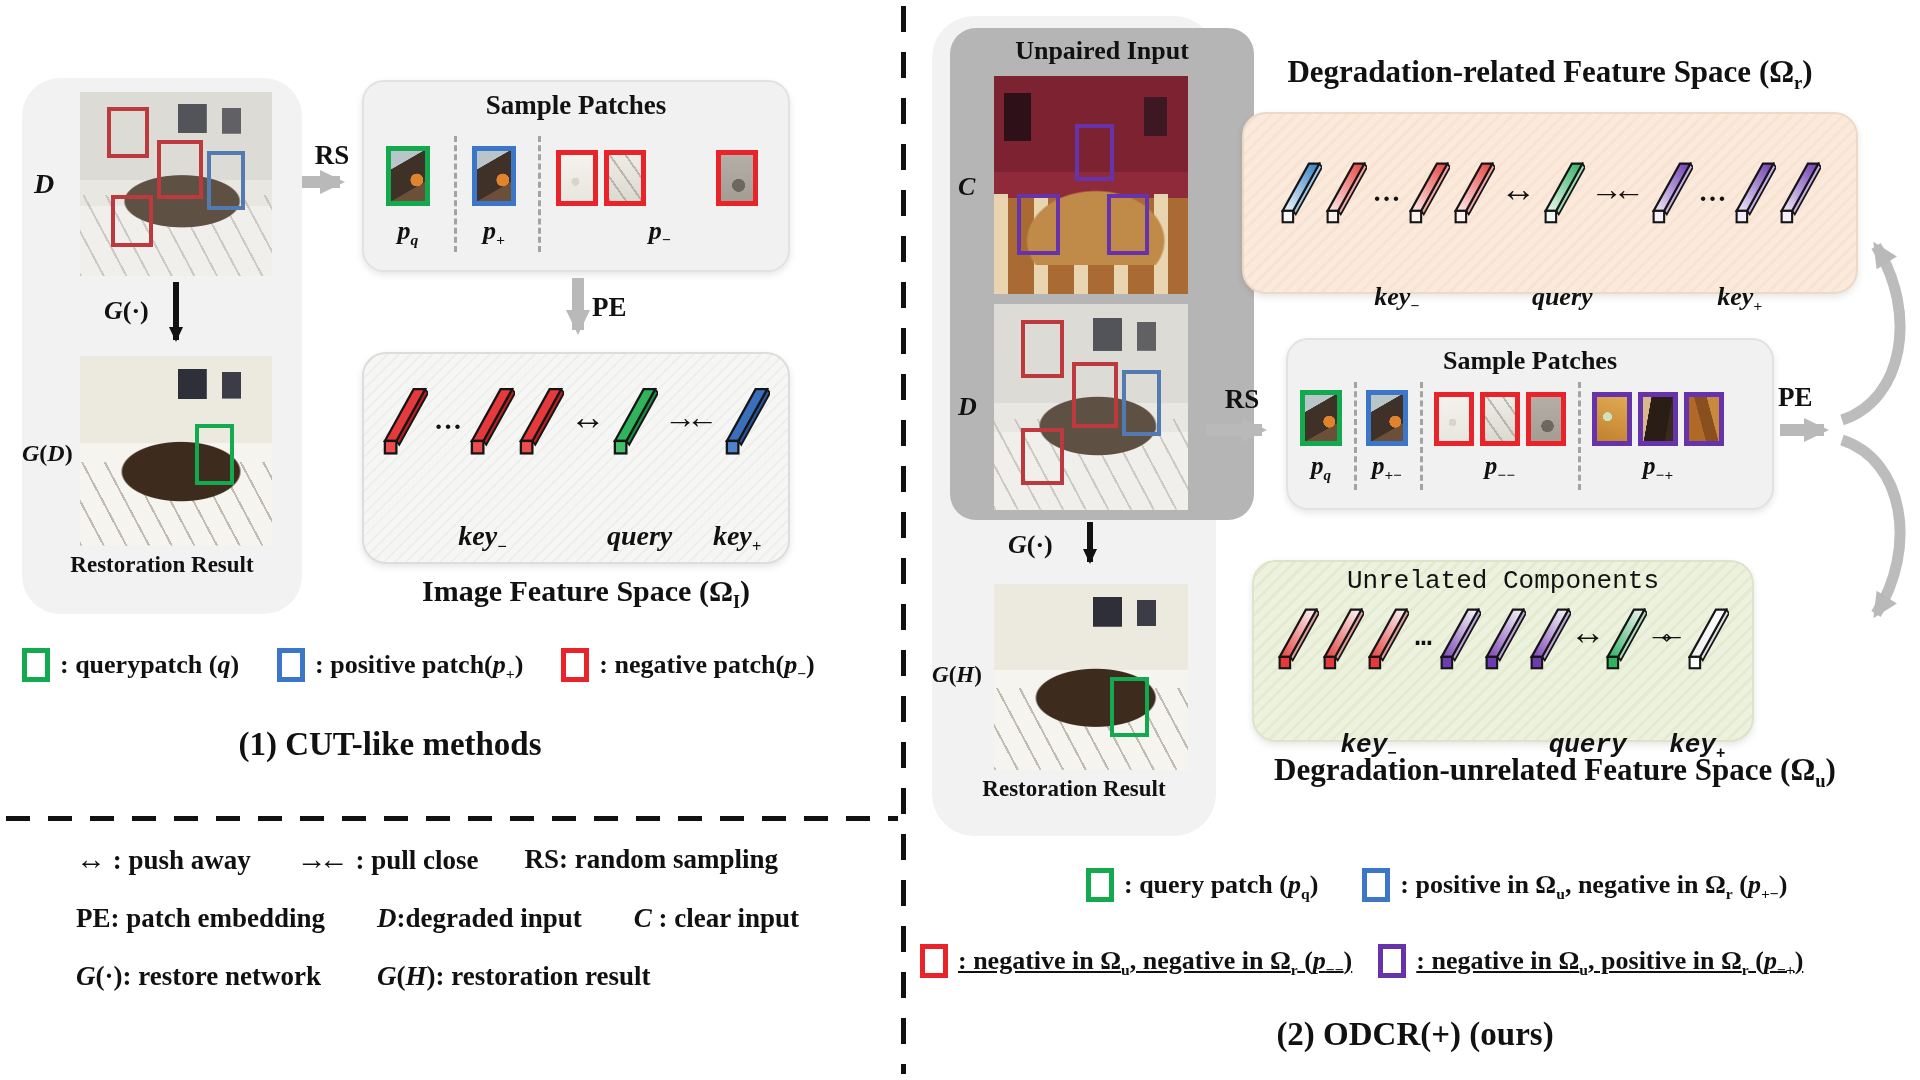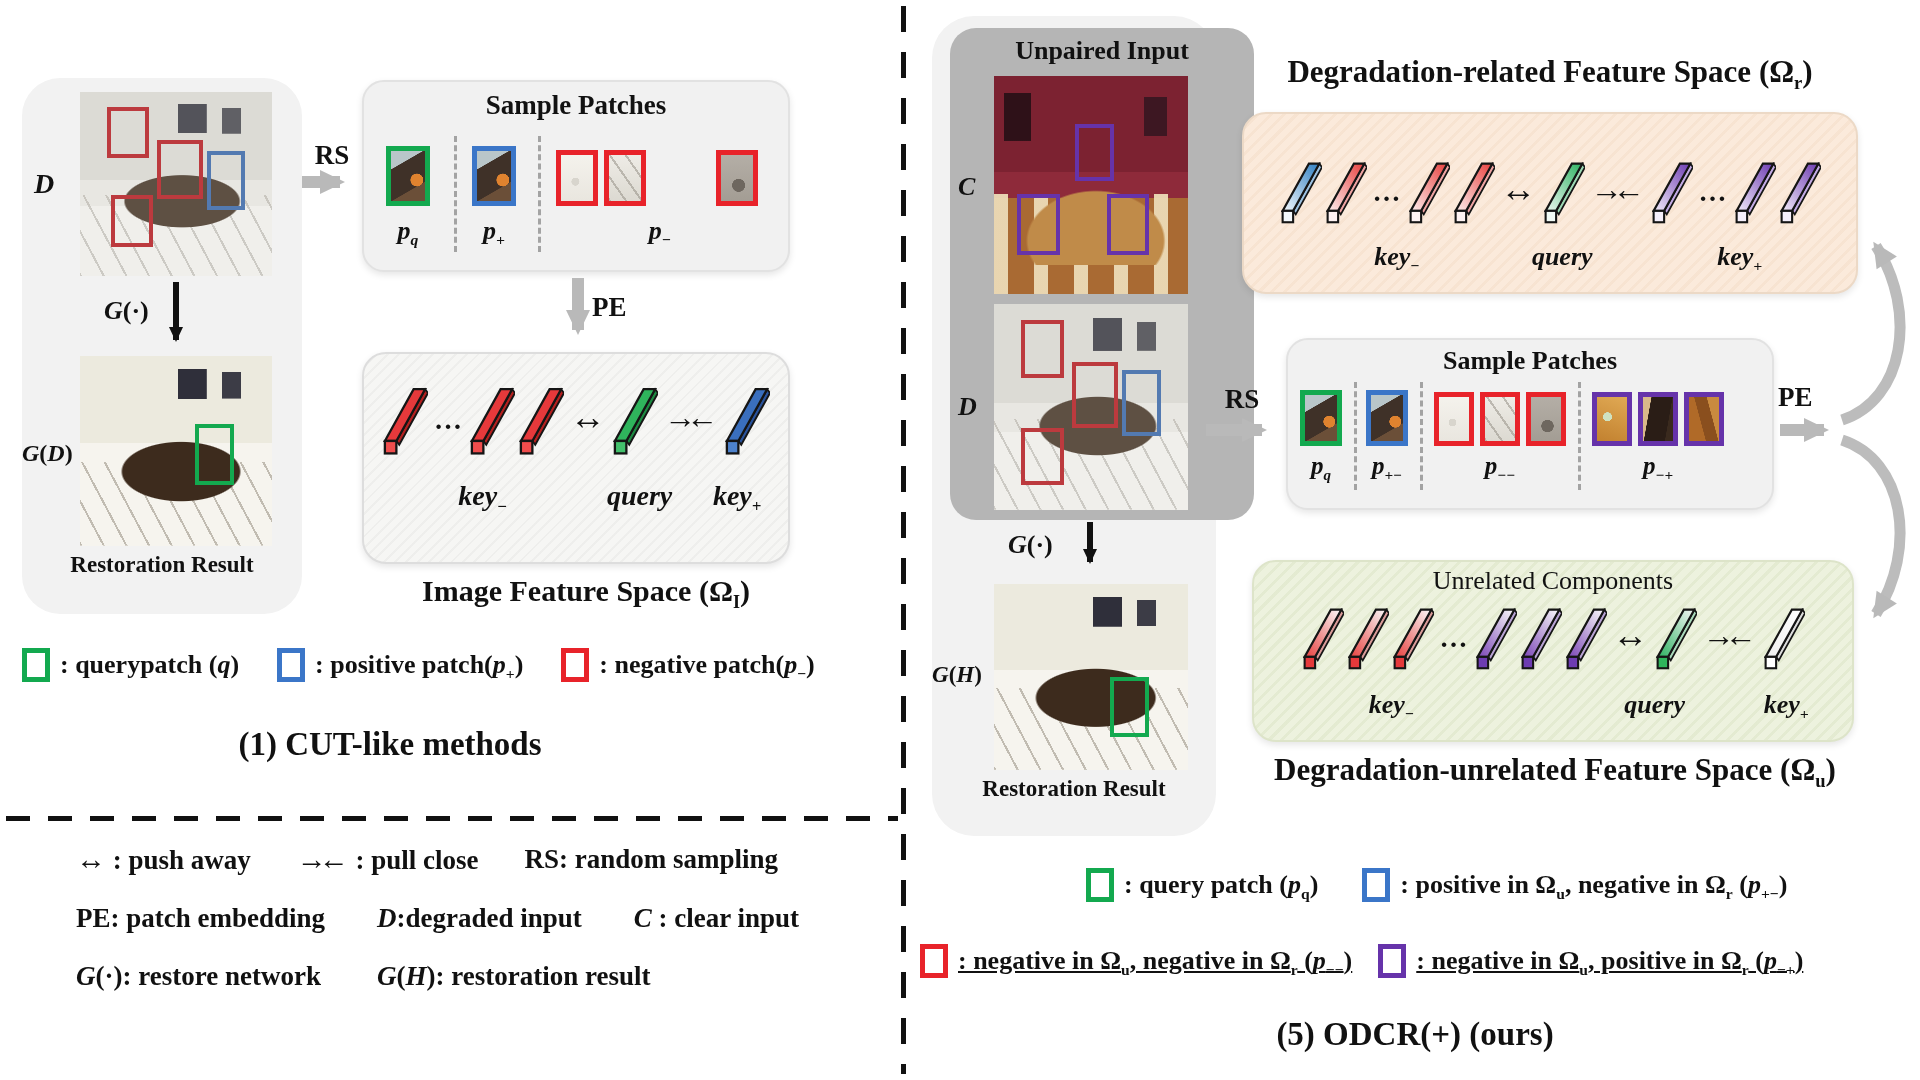--- a/index.html
+++ b/index.html
@@ -26,21 +26,21 @@
       border:2px solid #dde4c9;}
   .box-title{position:absolute;left:0;right:0;text-align:center;font-size:27px;}
   .comp-title{position:absolute;left:0;right:0;text-align:center;font-size:26px;font-weight:400;}
   .bars{position:absolute;left:0;right:0;display:flex;align-items:flex-end;justify-content:center;gap:3px;}
   .bars svg{width:46px;height:82px;flex:0 0 auto;}
   .bars.sm svg{width:42px;height:74px;}
   .sym{font-weight:700;align-self:center;line-height:1;margin:0 3px;}
   .sym.push{font-size:36px;}
   .sym.pull{font-size:32px;letter-spacing:-10px;padding-right:10px;}
   .sym.dots{font-size:28px;letter-spacing:1px;margin-top:6px;}
-  .blabel{position:absolute;transform:translateX(-50%);font-style:italic;font-size:28px;white-space:nowrap;}
+  .blabel{position:absolute;transform:translateX(-50%);font-style:italic;font-size:28px;white-space:nowrap;margin-top:40px;}
   .plabel{position:absolute;transform:translateX(-50%);font-style:italic;font-size:26px;white-space:nowrap;}
   .imglabel{position:absolute;font-size:28px;white-space:nowrap;}
   .caption{position:absolute;text-align:center;font-size:23px;white-space:nowrap;}
   .heading{position:absolute;text-align:center;font-size:31px;white-space:nowrap;}
   .method{position:absolute;text-align:center;font-size:33px;}
   .divider{position:absolute;width:0;border-left:3px dashed #a3a3a3;}
   .lbox{display:inline-block;width:28px;height:34px;border:5px solid;background:#fff;flex:0 0 auto;}
   .legend-row{position:absolute;display:flex;align-items:center;font-size:26px;}
   .legend-item{display:flex;align-items:center;gap:10px;white-space:nowrap;}
   .note{position:absolute;font-size:27px;}
@@ -390,21 +390,21 @@
   <div class="divider" style="left:1578px;top:382px;height:108px;"></div>
   <div class="patch t-wood1" style="left: 1592px; top: 392px; width: 40px; height: 54px; border-color: rgb(102, 51, 170);"></div>
   <div class="patch t-dark" style="left: 1638px; top: 392px; width: 40px; height: 54px; border-color: rgb(102, 51, 170);"></div>
   <div class="patch t-wood2" style="left: 1684px; top: 392px; width: 40px; height: 54px; border-color: rgb(102, 51, 170);"></div>
   <div class="plabel" style="left:1321px;top:452px;font-size:25px;"><i>p</i><sub>q</sub></div>
   <div class="plabel" style="left:1387px;top:452px;font-size:25px;"><i>p</i><sub>+−</sub></div>
   <div class="plabel" style="left:1500px;top:452px;font-size:25px;"><i>p</i><sub>−−</sub></div>
   <div class="plabel" style="left:1658px;top:452px;font-size:25px;"><i>p</i><sub>−+</sub></div>
   <div class="imglabel" style="left:1778px;top:382px;font-size:27px;">PE</div>
 
-  <div class="fbox greenish" style="left:1252px;top:560px;width:602px;height:182px;">
+  <div class="fbox greenish" style="left:1252px;top:560px;width:502px;height:182px;font-family:Liberation Mono, monospace;">
     <div class="comp-title" style="top:4px;">Unrelated Components</div>
     <div class="bars sm" style="top:36px;">
         <svg viewBox="0 0 48 82">
           <defs>
             <linearGradient id="barg13" x1="1" y1="0" x2="0" y2="1">
               <stop offset="0" stop-color="#fafafa"></stop>
               <stop offset="1" stop-color="#e8413f"></stop>
             </linearGradient>
           </defs>
           <polygon points="15,66 45,12 48,16 18,70" fill="#d99a98" stroke="#151515" stroke-width="2"></polygon>
@@ -512,21 +512,21 @@
     <div class="legend-item">
       <span class="lbox" style="border-color: rgb(232, 35, 42);"></span>
       <span>: negative in Ω<sub>u</sub>, negative in Ω<sub>r</sub> (<i>p</i><sub>−−</sub>)</span>
     </div>
     <div class="legend-item">
       <span class="lbox" style="border-color: rgb(102, 51, 170);"></span>
       <span>: negative in Ω<sub>u</sub>, positive in Ω<sub>r</sub> (<i>p</i><sub>−+</sub>)</span>
     </div>
   </div>
 
-  <div class="method" style="left:1010px;top:1016px;width:810px;">(5) ODCR(+) (ours)</div>
+  <div class="method" style="left:1010px;top:1016px;width:810px;">(2) ODCR(+) (ours)</div>
 
   <svg class="abs" style="left:0;top:0;width:1920px;height:1080px;pointer-events:none;" viewBox="0 0 1920 1080">
     <defs>
       <marker id="mB" markerUnits="userSpaceOnUse" markerWidth="20" markerHeight="20" refX="15" refY="10" orient="auto">
         <path d="M2,3 L17,10 L2,17 Z" fill="#111"></path>
       </marker>
       <marker id="mG" markerUnits="userSpaceOnUse" markerWidth="32" markerHeight="32" refX="23" refY="16" orient="auto">
         <path d="M3,4 L28,16 L3,28 Z" fill="#b9b9b9"></path>
       </marker>
     </defs>

